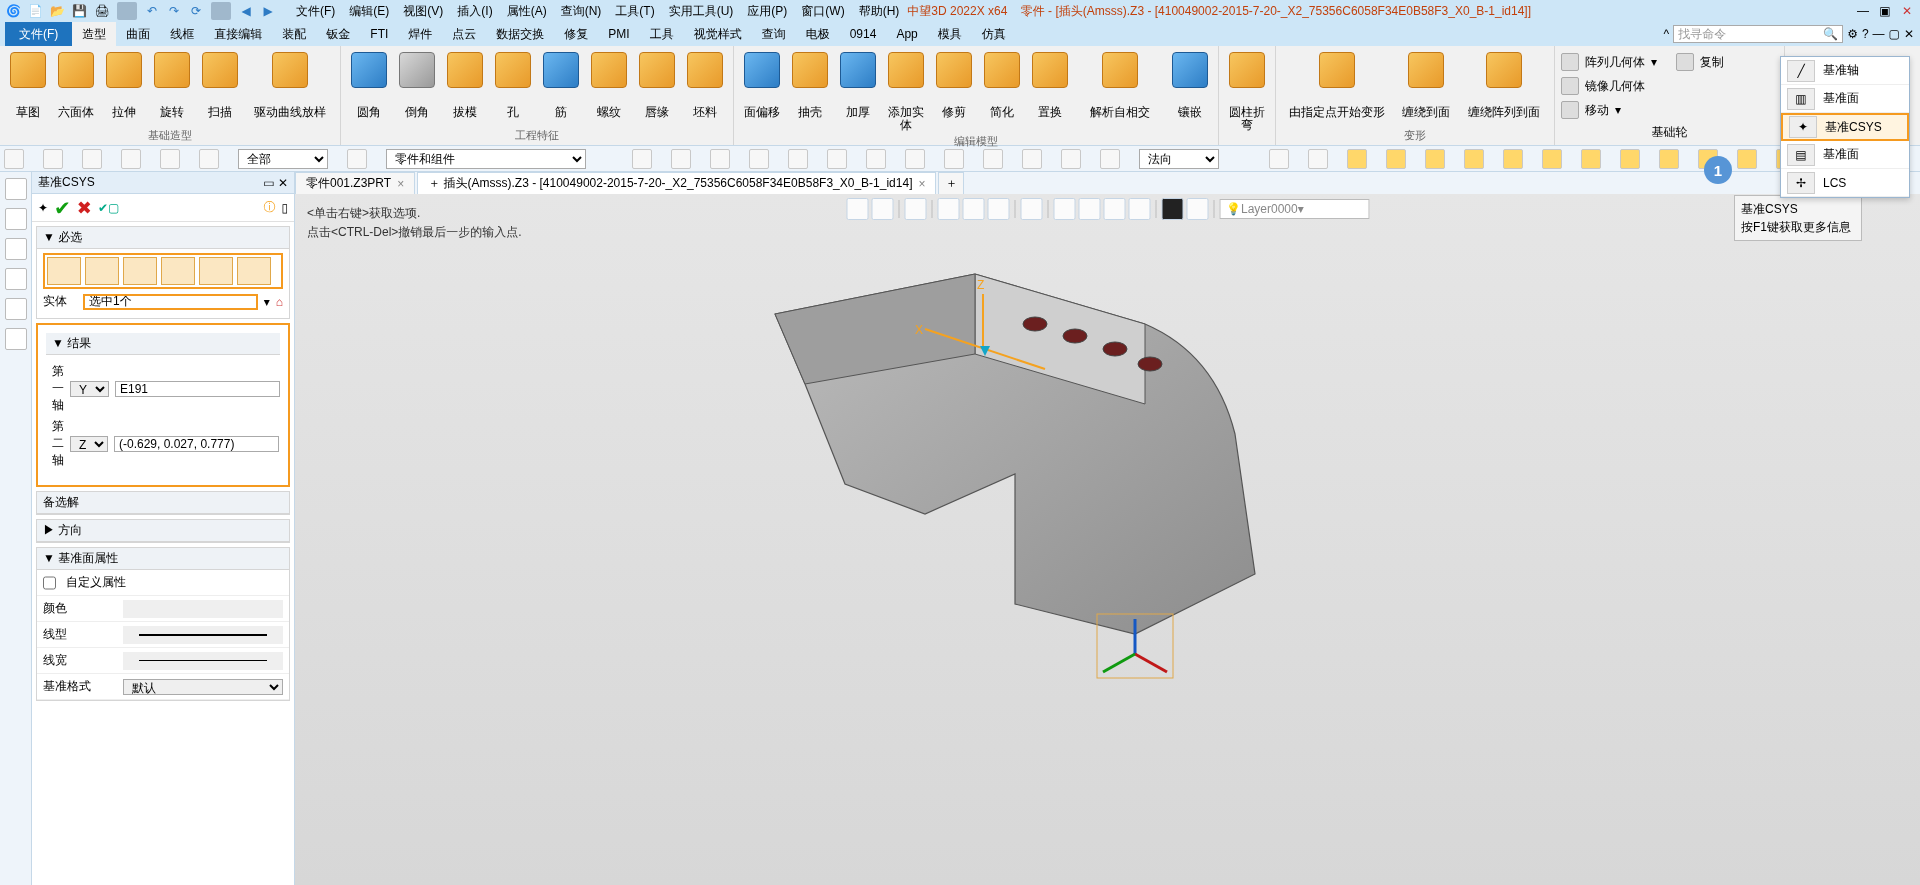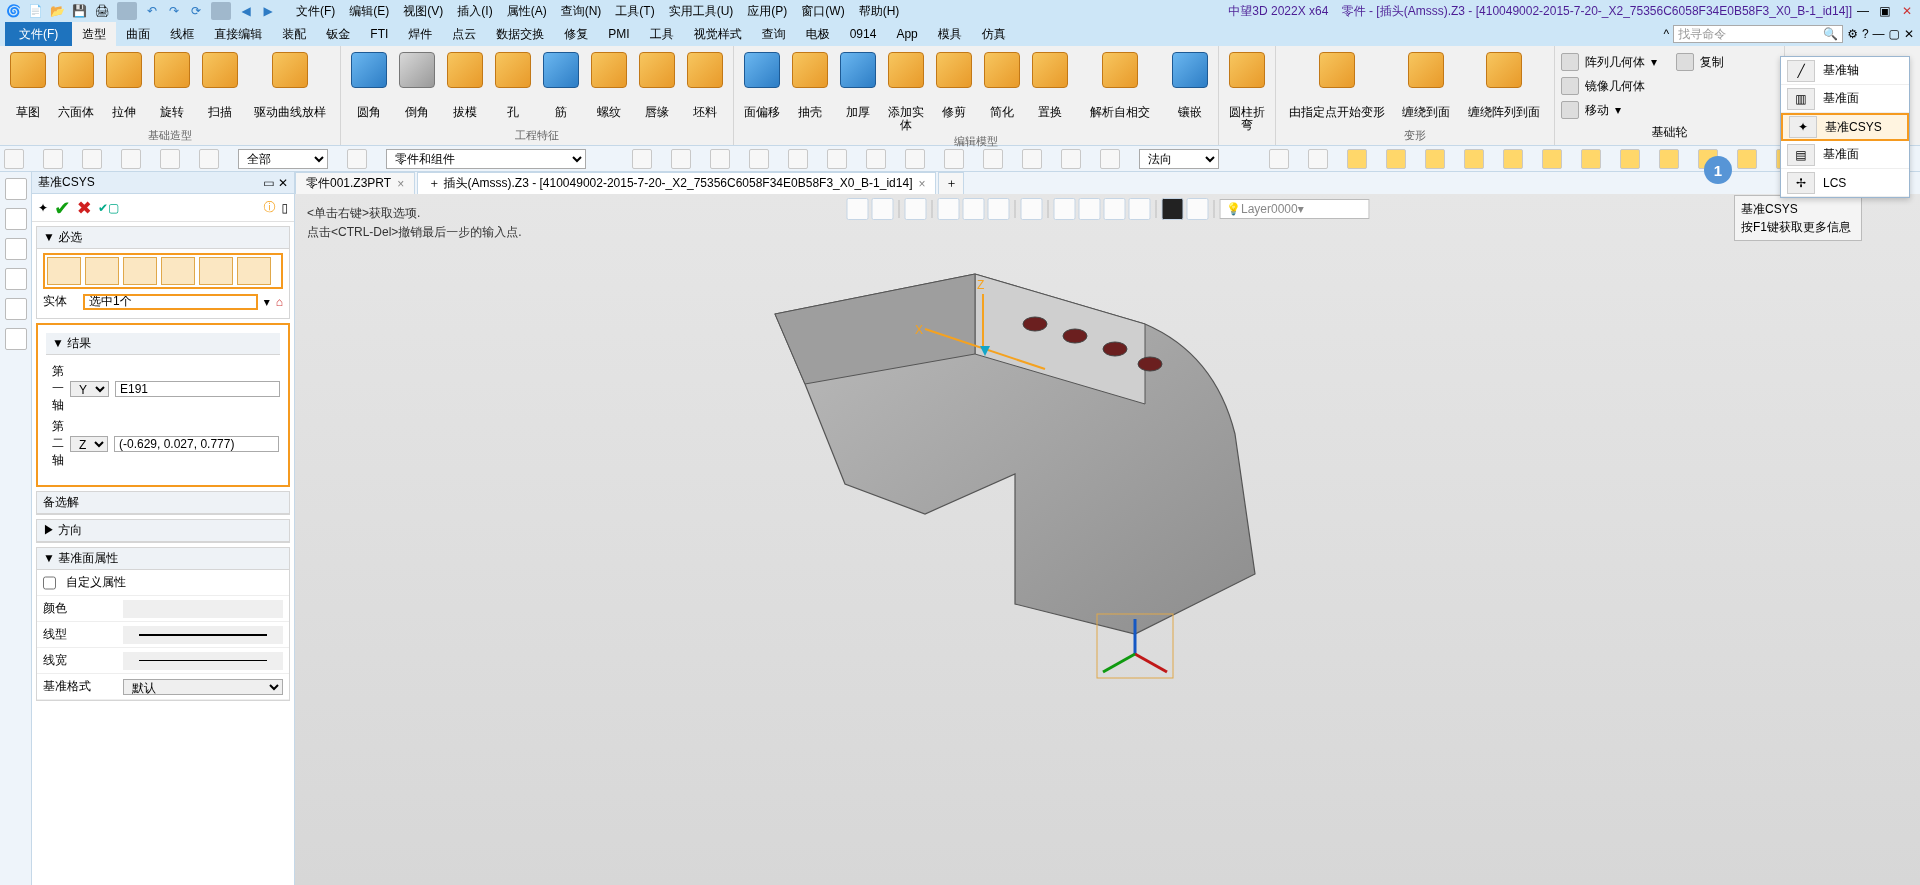--- a/index.html
+++ b/index.html
@@ -5,21 +5,21 @@
 * { margin: 0; padding: 0; box-sizing: border-box; font-family: "Microsoft YaHei", sans-serif; font-size: 12px; }
 body { width: 1920px; height: 885px; overflow: hidden; background: #fff; position: relative; }
 
 
 .titlebar { height: 22px; background: #cde6f7; display: flex; align-items: center; padding: 0 4px; gap: 2px; }
 .titlebar .qat { display: flex; gap: 2px; align-items: center; }
 .titlebar .qat span { width: 20px; height: 18px; display: inline-flex; align-items: center; justify-content: center; border-radius: 2px; }
 .titlebar .sep { width: 1px; height: 16px; background: #a0b8cc; margin: 0 3px; }
 .titlebar .menus { display: flex; gap: 2px; margin-left: 10px; }
 .titlebar .menus span { padding: 0 6px; cursor: default; }
-.titlebar .titletext { flex: 1; text-align: right; color: #4c1d95; }
+.titlebar .titletext { flex: 1; text-align: left; color: #c2410c; }
 .titlebar .winctrl { display: flex; gap: 4px; }
 .titlebar .winctrl span { width: 18px; text-align: center; }
 
 
 .ribbon-tabs { height: 24px; background: #cde6f7; display: flex; align-items: stretch; padding-left: 5px; }
 .ribbon-tabs .filetab { background: #1e73be; color: #fff; padding: 0 14px; display: flex; align-items: center; }
 .ribbon-tabs .tab { padding: 6px 10px; display: flex; align-items: center; }
 .ribbon-tabs .tab.active { background: #f1f1f1; }
 .ribbon-tabs .right { margin-left: auto; display: flex; align-items: center; gap: 4px; padding-right: 6px; }
 .ribbon-tabs .search { width: 170px; height: 18px; border: 1px solid #aaa; background: #fff; display: flex; align-items: center; padding: 0 4px; color: #999; }

